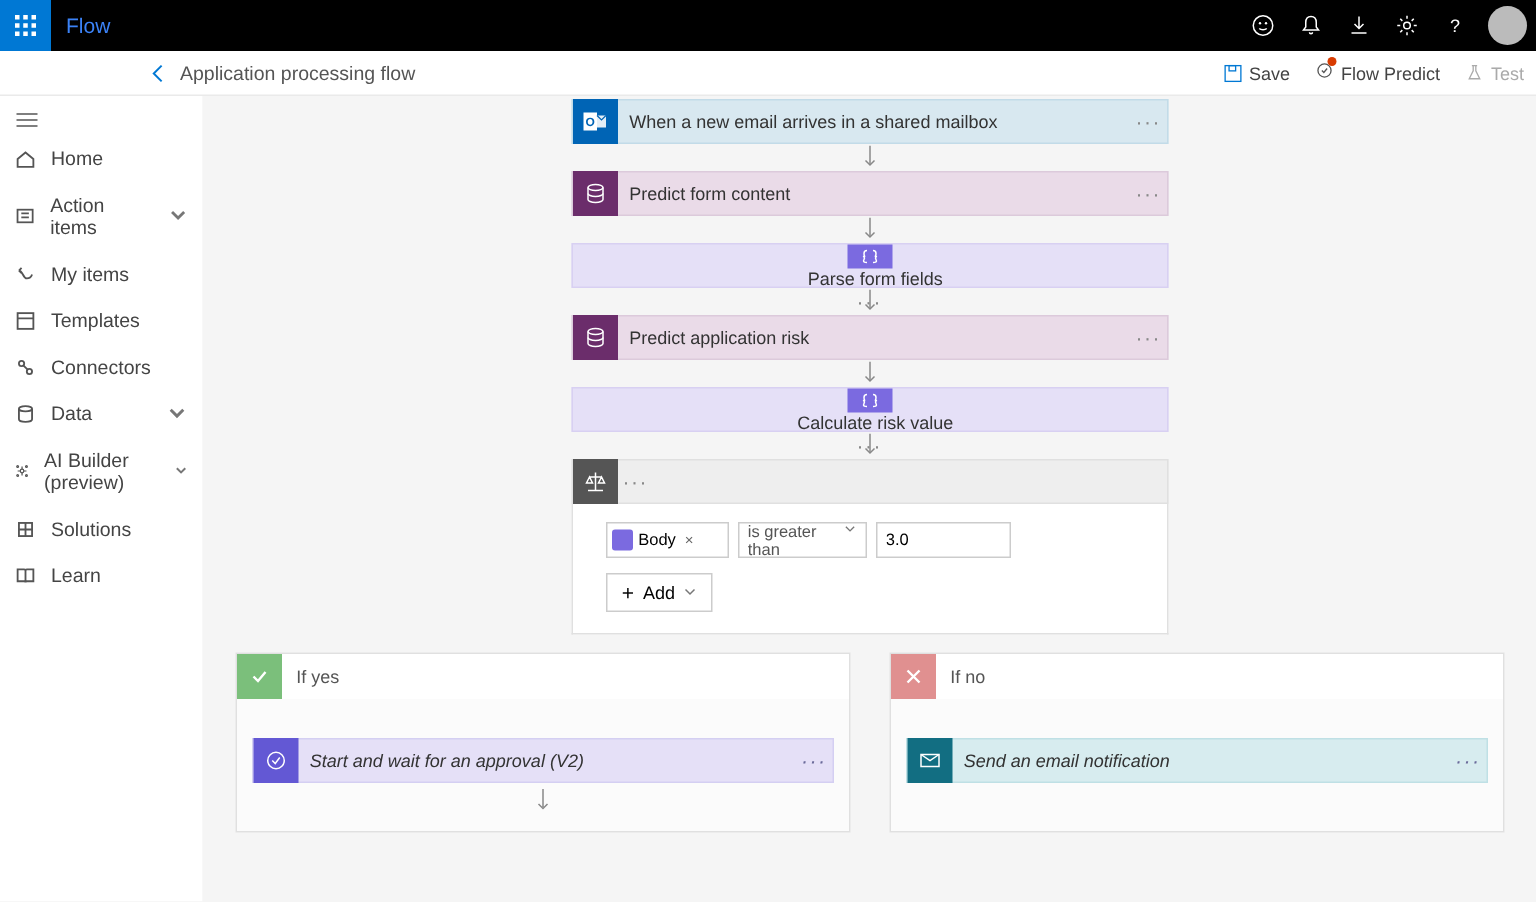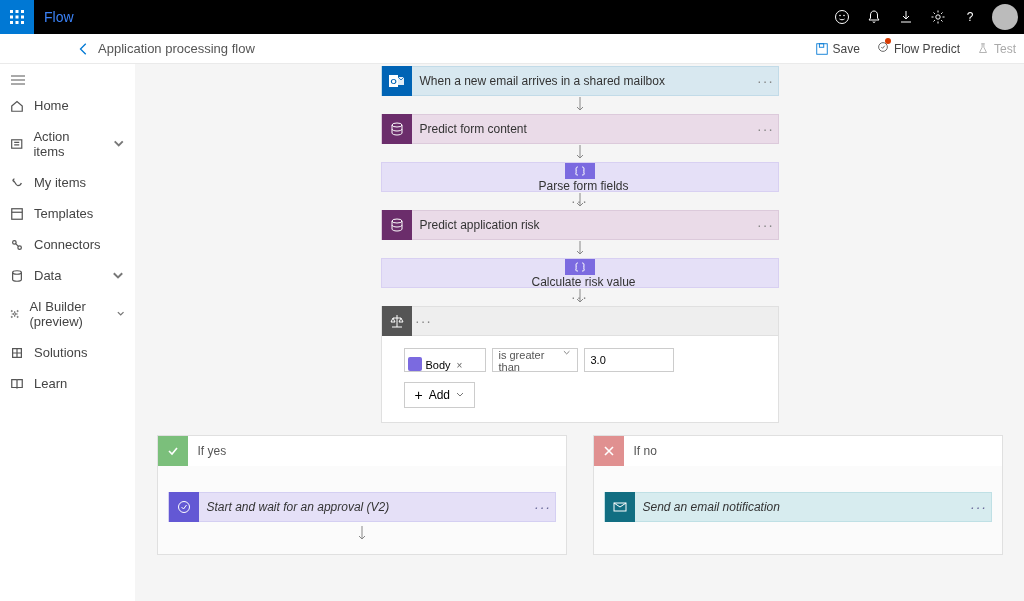--- a/index.html
+++ b/index.html
@@ -9,21 +9,21 @@
   .topbar { height: 34px; background: #000; color: #3b82f6; display: flex; align-items: center; }
   .waffle { width: 34px; height: 34px; background: #0078d4; display: flex; align-items: center; justify-content: center; }
   .waffle svg { width: 16px; height: 16px; }
   .app-name { margin-left: 10px; font-size: 14px; font-weight: 400; }
   .topbar-spacer { flex: 1; }
   .topbar-icon { width: 32px; height: 34px; display: flex; align-items: center; justify-content: center; cursor: pointer; }
   .topbar-icon svg { width: 16px; height: 16px; fill: #fff; }
   .avatar { width: 26px; height: 26px; border-radius: 50%; background: #bbb; margin: 0 6px; }
 
   
-  .cmdbar { height: 30px; background: #fff; display: flex; align-items: center; border-bottom: 1px solid #eaeaea; padding-left: 70px; }
+  .cmdbar { height: 30px; background: #fff; display: flex; align-items: center; border-bottom: 1px solid #eaeaea; padding-left: 92px; }
   .back-arrow { width: 28px; height: 28px; display: flex; align-items: center; justify-content: center; color: #0078d4; cursor: pointer; }
   .flow-title { font-size: 13px; color: #555; }
   .cmdbar-spacer { flex: 1; }
   .cmd-btn { display: flex; align-items: center; gap: 4px; font-size: 12px; color: #444; padding: 0 8px; cursor: pointer; }
   .cmd-btn svg { width: 14px; height: 14px; }
   .badge { position: relative; }
   .badge::after { content:""; position:absolute; top:-2px; right:-1px; width:6px; height:6px; border-radius:50%; background:#d83b01; }
 
   
   .body-row { display: flex; height: calc(601px - 34px - 30px); }
@@ -50,21 +50,21 @@
   .c-scale .card-icon { background: #555; }
 
   .c-outlook { background: #d8e8f0; border-color: #c2dbe8; }
   .c-db { background: #eadbe8; border-color: #dccadb; }
   .c-code { background: #e5e0f7; border-color: #d8d0f2; flex-direction: column; }
   .c-scale-block { background: #fff; }
 
   
   .cond-body { border: 1px solid #e0e0e0; border-top: none; background: #fff; padding: 12px 22px 14px; width: 398px; }
   .cond-row { display: flex; gap: 6px; }
-  .token-box { width: 82px; height: 24px; border: 1px solid #ccc; display: flex; align-items: flex-end; padding-left: 3px; gap: 4px; font-size: 11px; }
+  .token-box { width: 82px; height: 24px; border: 1px solid #ccc; display: flex; align-items: center; padding-left: 3px; gap: 4px; font-size: 11px; }
   .token-chip { background: #7b6ae0; width: 14px; height: 14px; border-radius: 2px; }
   .token-x { font-size: 10px; color: #666; margin-left: 2px; }
   .op-select { width: 86px; height: 24px; border: 1px solid #ccc; font-size: 11px; display:flex; align-items:flex-start; padding:0 6px; justify-content: space-between; color:#555;}
   .val-input { width: 90px; height: 24px; border: 1px solid #ccc; font-size: 11px; padding: 0 6px; }
   .add-btn { margin-top: 10px; height: 26px; border: 1px solid #ccc; background: #fff; display: inline-flex; align-items: center; padding: 0 10px; font-size: 12px; gap: 6px; cursor:pointer;}
   .add-btn .plus { font-size: 14px; line-height: 1; }
 
   
   .branches { display: flex; gap: 26px; justify-content: center; margin-top: 12px; padding: 0 4px; }
   .branch { width: 410px; border: 1px solid #e0e0e0; background: #fbfbfb; min-height: 120px; }

